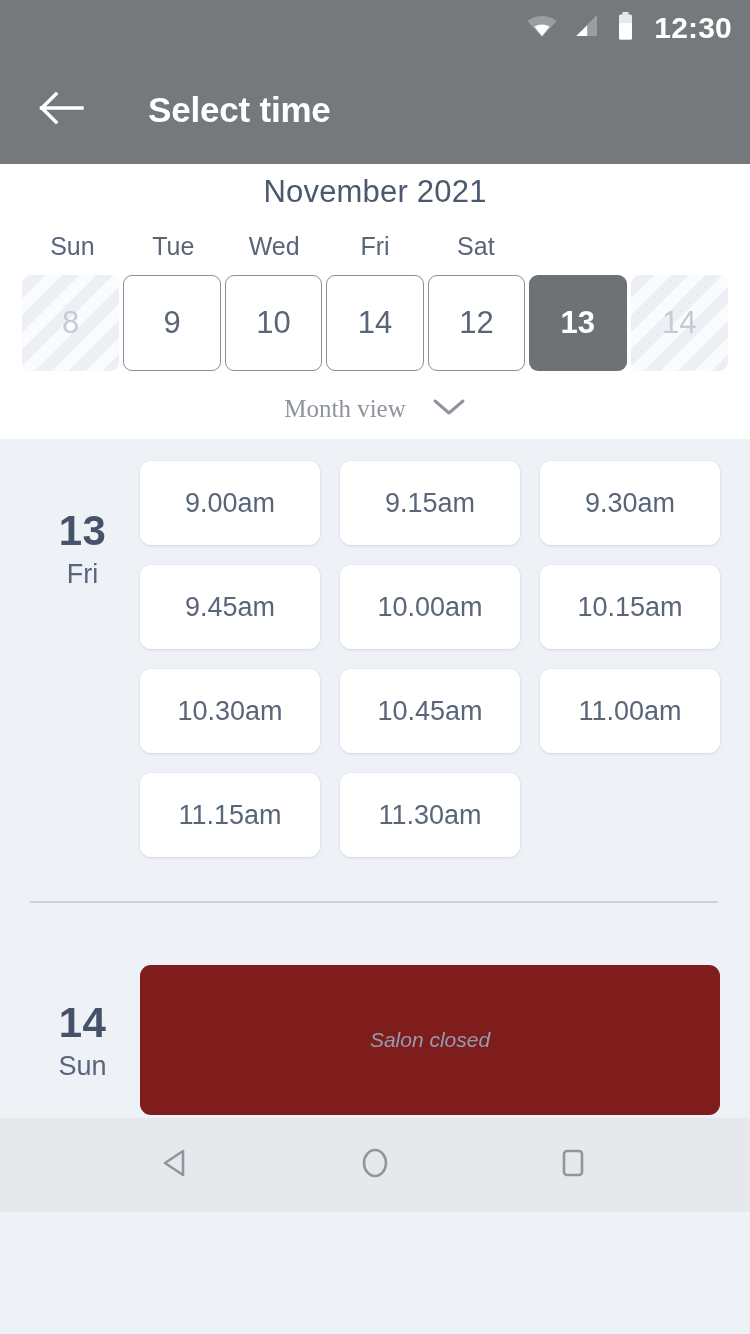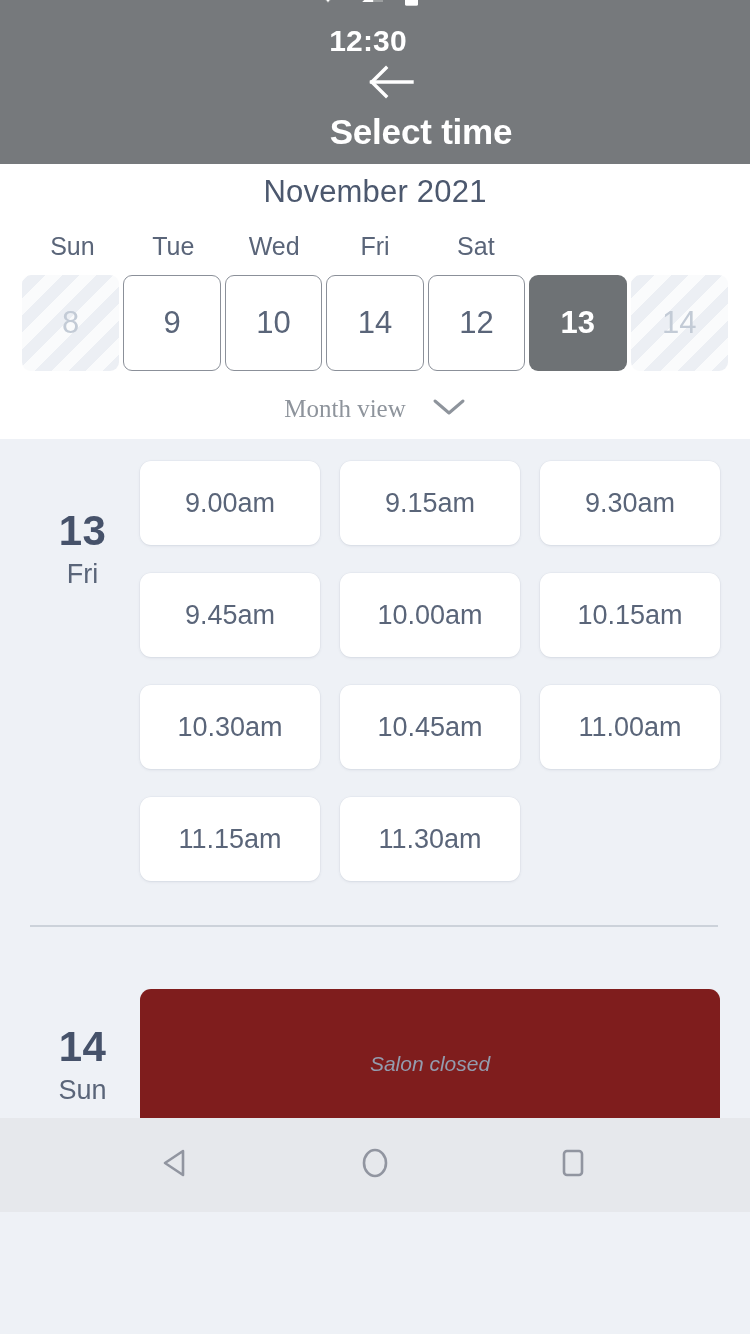--- a/index.html
+++ b/index.html
@@ -16,21 +16,20 @@
 
   
   .status-bar {
     height: 56px;
     background: #76797c;
     display: flex;
     align-items: center;
     justify-content: flex-end;
     padding-right: 18px;
     gap: 16px;
-    flex-direction: column;
   }
   .status-icons { display: flex; align-items: center; gap: 17px; }
   .wifi-icon { display:block; }
   .signal-icon { display:block; }
   .battery-icon { display:block; }
   .status-time {
     color: #ffffff;
     font-size: 30px;
     font-weight: 700;
     letter-spacing: 0.2px;
@@ -38,21 +37,20 @@
     margin-left: 4px;
   }
 
   
   .app-bar {
     height: 108px;
     background: #76797c;
     display: flex;
     align-items: center;
     padding-left: 34px;
-    flex-direction: column;
   }
   .back-btn {
     width: 56px; height: 56px;
     display: flex; align-items: center; justify-content: center;
     cursor: pointer;
   }
   .app-title {
     color: #ffffff;
     font-size: 35px;
     font-weight: 700;
@@ -161,21 +159,21 @@
   .day-label .dname {
     font-size: 27px;
     font-weight: 400;
     color: #5a6579;
     margin-top: 6px;
   }
   .slots-grid {
     flex: 1;
     display: grid;
     grid-template-columns: repeat(3, 1fr);
-    gap: 28px 20px;
+    gap: 20px 20px;
     padding-left: 5px;
   }
   .slot-chip {
     height: 84px;
     background: #ffffff;
     border-radius: 11px;
     display: flex;
     align-items: center;
     justify-content: center;
     font-size: 27px;

